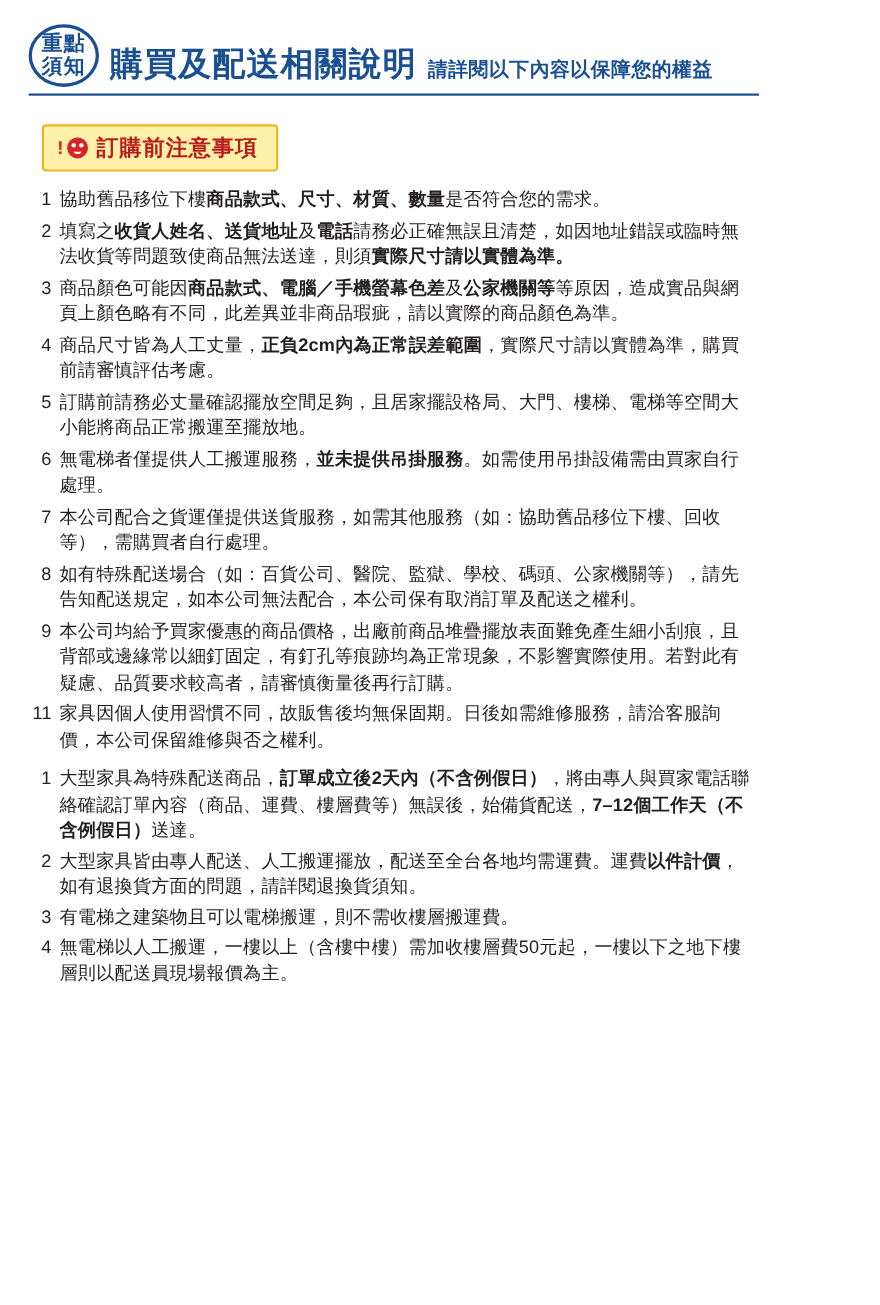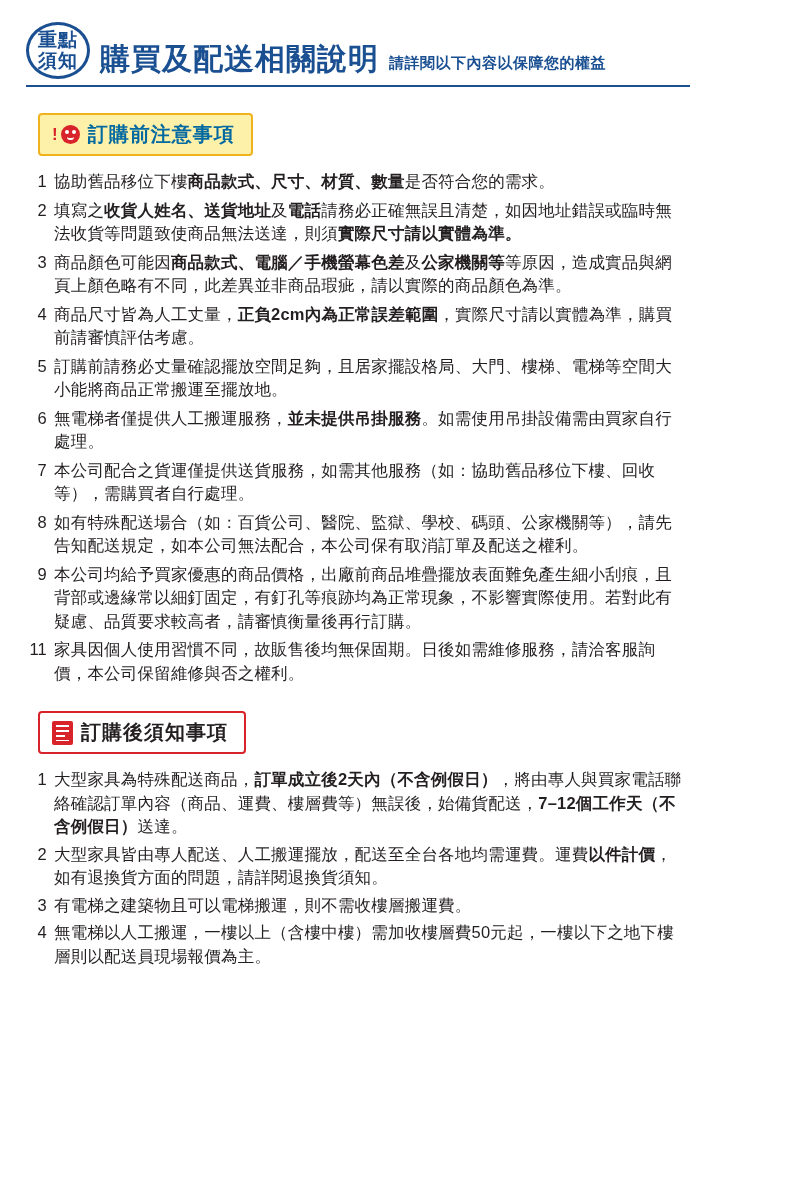--- a/index.html
+++ b/index.html
@@ -32,40 +32,40 @@
   .header-main { display:flex; align-items:flex-end; gap: 10px; padding-bottom: 4px; }
   .header-title {
     color: #1a4f91;
     font-weight: bold;
     font-size: 30px;
     letter-spacing: 1px;
     line-height: 32px;
   }
   .header-sub {
     color: #1a4f91;
-    font-size: 15px;
+    font-size: 18px;
     line-height: 18px;
     letter-spacing: 0.5px;
     padding-bottom: 3px;
     font-weight: bold;
   }
 
   
   .section-head { display: flex; align-items: center; margin: 26px 0 14px 12px; }
   .section-head-box {
     display: inline-flex;
     align-items: center;
     gap: 8px;
     background: #fdf0a8;
     border: 2px solid #f0b31e;
     border-radius: 4px;
     padding: 6px 16px 6px 12px;
   }
   .section-head-box.second { background:#ffffff; border-color:#d8232a; }
-  .section-title { font-size: 20px; font-weight: bold; color: #0369a1; letter-spacing: 1px; }
+  .section-title { font-size: 20px; font-weight: bold; color: #b91c1c; letter-spacing: 1px; }
   .section-title.red { color:#231f20; }
 
   .icon-alert { display:flex; align-items:center; gap:3px; }
   .icon-bang { color:#d8232a; font-weight:bold; font-size:17px; line-height:17px; }
   .icon-circle {
     width: 19px; height: 19px; border-radius: 50%;
     background: #d8232a; position: relative; display:inline-block;
   }
   .icon-circle::before, .icon-circle::after {
     content:""; position:absolute; background:#fff; border-radius:50%;
@@ -184,26 +184,20 @@
         <span class="num">9</span>
         <span class="body">本公司均給予買家優惠的商品價格，出廠前商品堆疊擺放表面難免產生細小刮痕，且背部或邊緣常以細釘固定，有釘孔等痕跡均為正常現象，不影響實際使用。若對此有疑慮、品質要求較高者，請審慎衡量後再行訂購。</span>
       </li>
       <li>
         <span class="num">11</span>
         <span class="body">家具因個人使用習慣不同，故販售後均無保固期。日後如需維修服務，請洽客服詢價，本公司保留維修與否之權利。</span>
       </li>
     </ol>
   </div>
 
-  <div class="section-head">
-    <div class="section-head-box second">
-      <span class="icon-doc"></span>
-      <span class="section-title red">訂購後須知事項</span>
-    </div>
-  </div>
 
   <div class="list-wrap second">
     <ol class="notes second">
       <li>
         <span class="num">1</span>
         <span class="body"><span>大型家具為特殊配送商品，</span><span class="b">訂單成立後2天內（不含例假日）</span><span>，將由專人與買家電話聯絡確認訂單內容（商品、運費、樓層費等）無誤後，始備貨配送，</span><span class="b">7–12個工作天（不含例假日）</span><span>送達。</span></span>
       </li>
       <li>
         <span class="num">2</span>
         <span class="body"><span>大型家具皆由專人配送、人工搬運擺放，配送至全台各地均需運費。運費</span><span class="b">以件計價</span><span>，如有退換貨方面的問題，請詳閱退換貨須知。</span></span>

